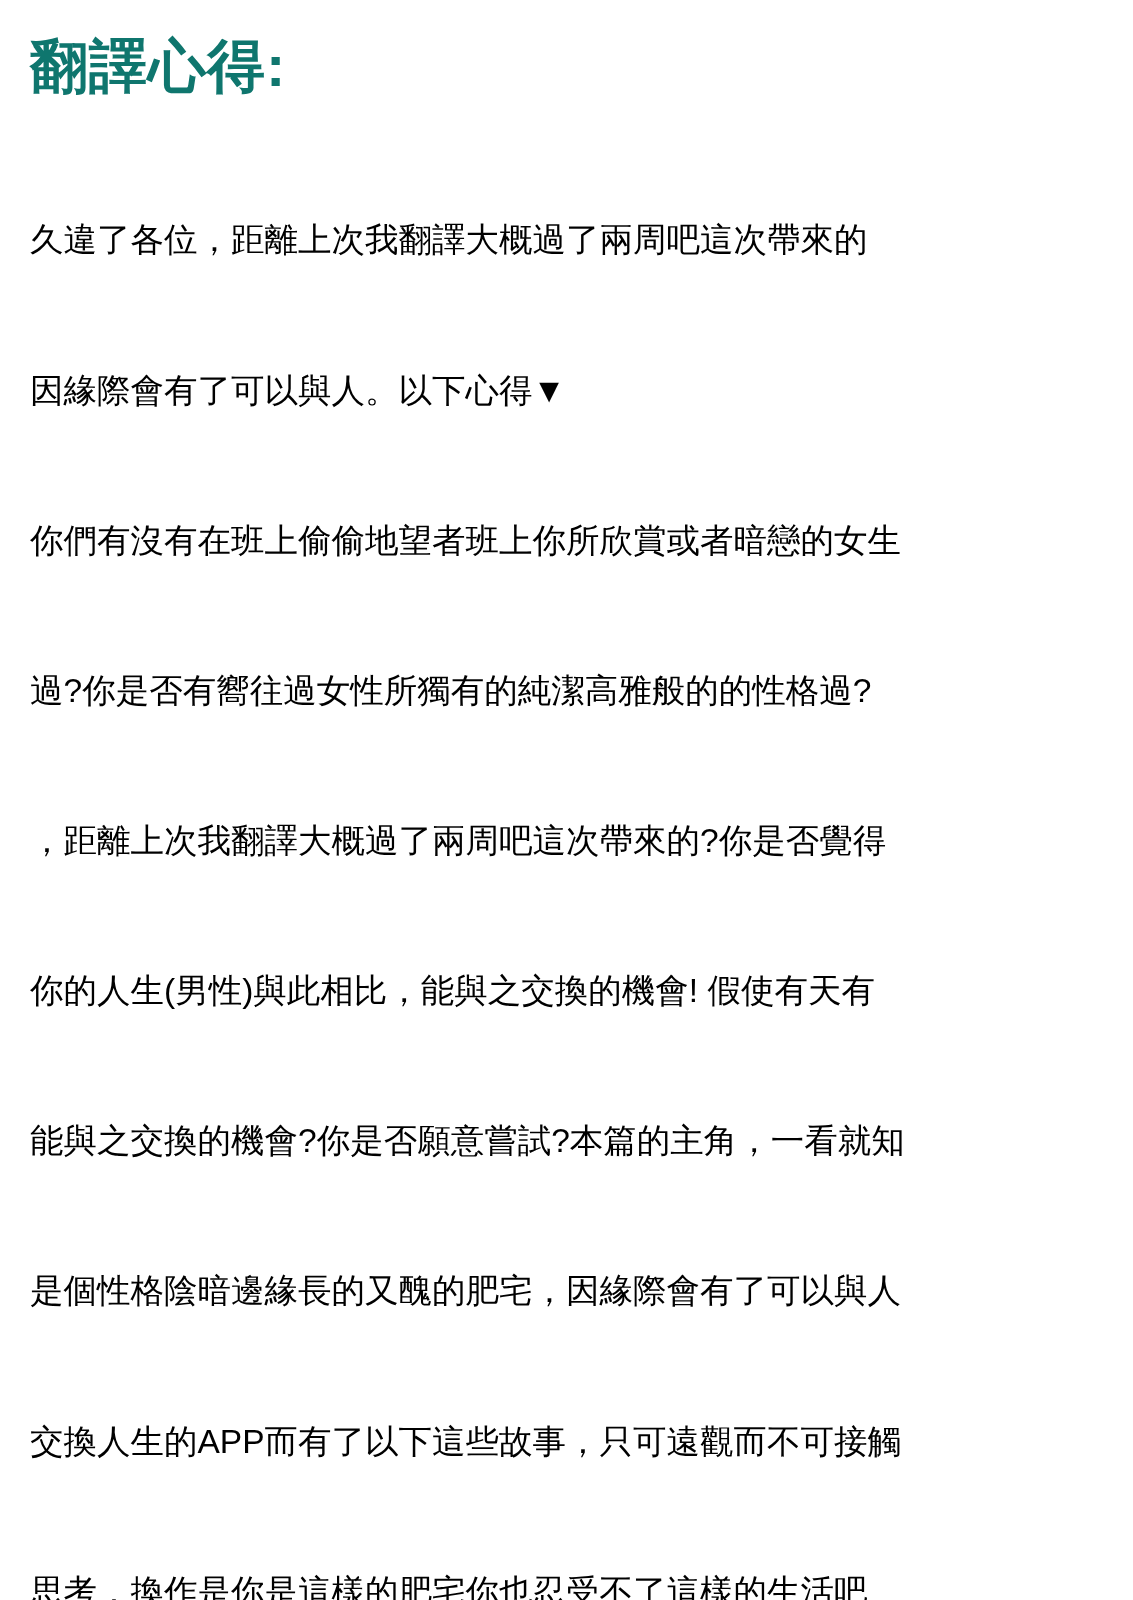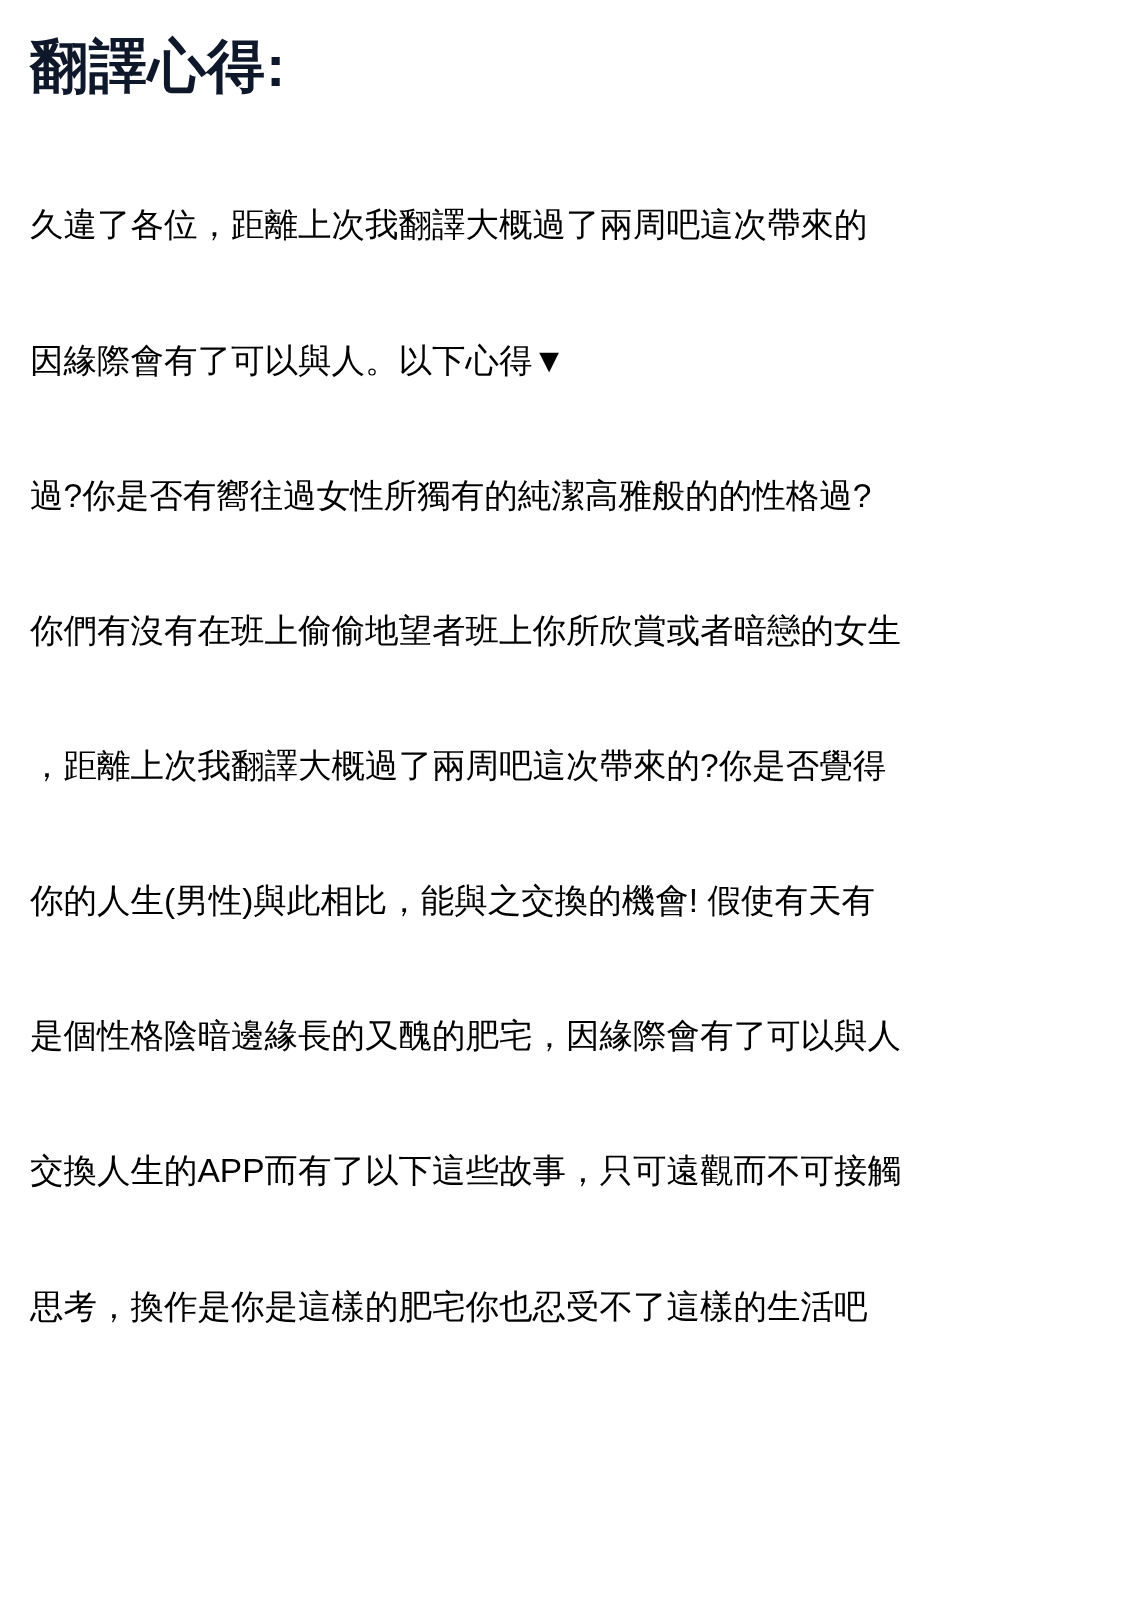--- a/index.html
+++ b/index.html
@@ -22,51 +22,52 @@
     padding: 34px 28px 20px 28px;
     background: #ffffff;
     position: relative;
   }
   .doc-title {
     font-size: 58px;
     font-weight: 700;
     letter-spacing: 1px;
     line-height: 1.12;
     margin: 0 0 14px 2px;
-    color: #0f172a;
+    color: #0f766e;
   }
   .body-text {
     font-size: 33.5px;
     line-height: 1.335;
     letter-spacing: 0px;
     color: #000000;
     white-space: pre-wrap;
     word-break: break-all;
     margin: 0 0 0 2px;
   }
   .para {
-    margin: 1px 0 0 0;
+    margin: 16px 0 0 0;
     white-space: pre-wrap;
     word-break: break-all;
   }
 </style>
 </head>
 <body>
 
 <div class="page">
 
   <h1 class="doc-title">翻譯心得:</h1>
 
   <div class="body-text">
     <div class="para">久違了各位，距離上次我翻譯大概過了兩周吧這次帶來的</div>
     <div class="para">因緣際會有了可以與人。以下心得▼</div>
+    <div class="para">你們有沒有在班上偷偷地望者班上你所欣賞或者暗戀的女生</div>
     <div class="para">過?你是否有嚮往過女性所獨有的純潔高雅般的的性格過?</div>
-    <div class="para">你們有沒有在班上偷偷地望者班上你所欣賞或者暗戀的女生</div>
     <div class="para">，距離上次我翻譯大概過了兩周吧這次帶來的?你是否覺得</div>
     <div class="para">你的人生(男性)與此相比，能與之交換的機會! 假使有天有</div>
+    <div class="para">能與之交換的機會?你是否願意嘗試?本篇的主角，一看就知</div>
     <div class="para">是個性格陰暗邊緣長的又醜的肥宅，因緣際會有了可以與人</div>
     <div class="para">交換人生的APP而有了以下這些故事，只可遠觀而不可接觸</div>
     <div class="para">思考，換作是你是這樣的肥宅你也忍受不了這樣的生活吧</div>
     
     
     
     
     
     
     

